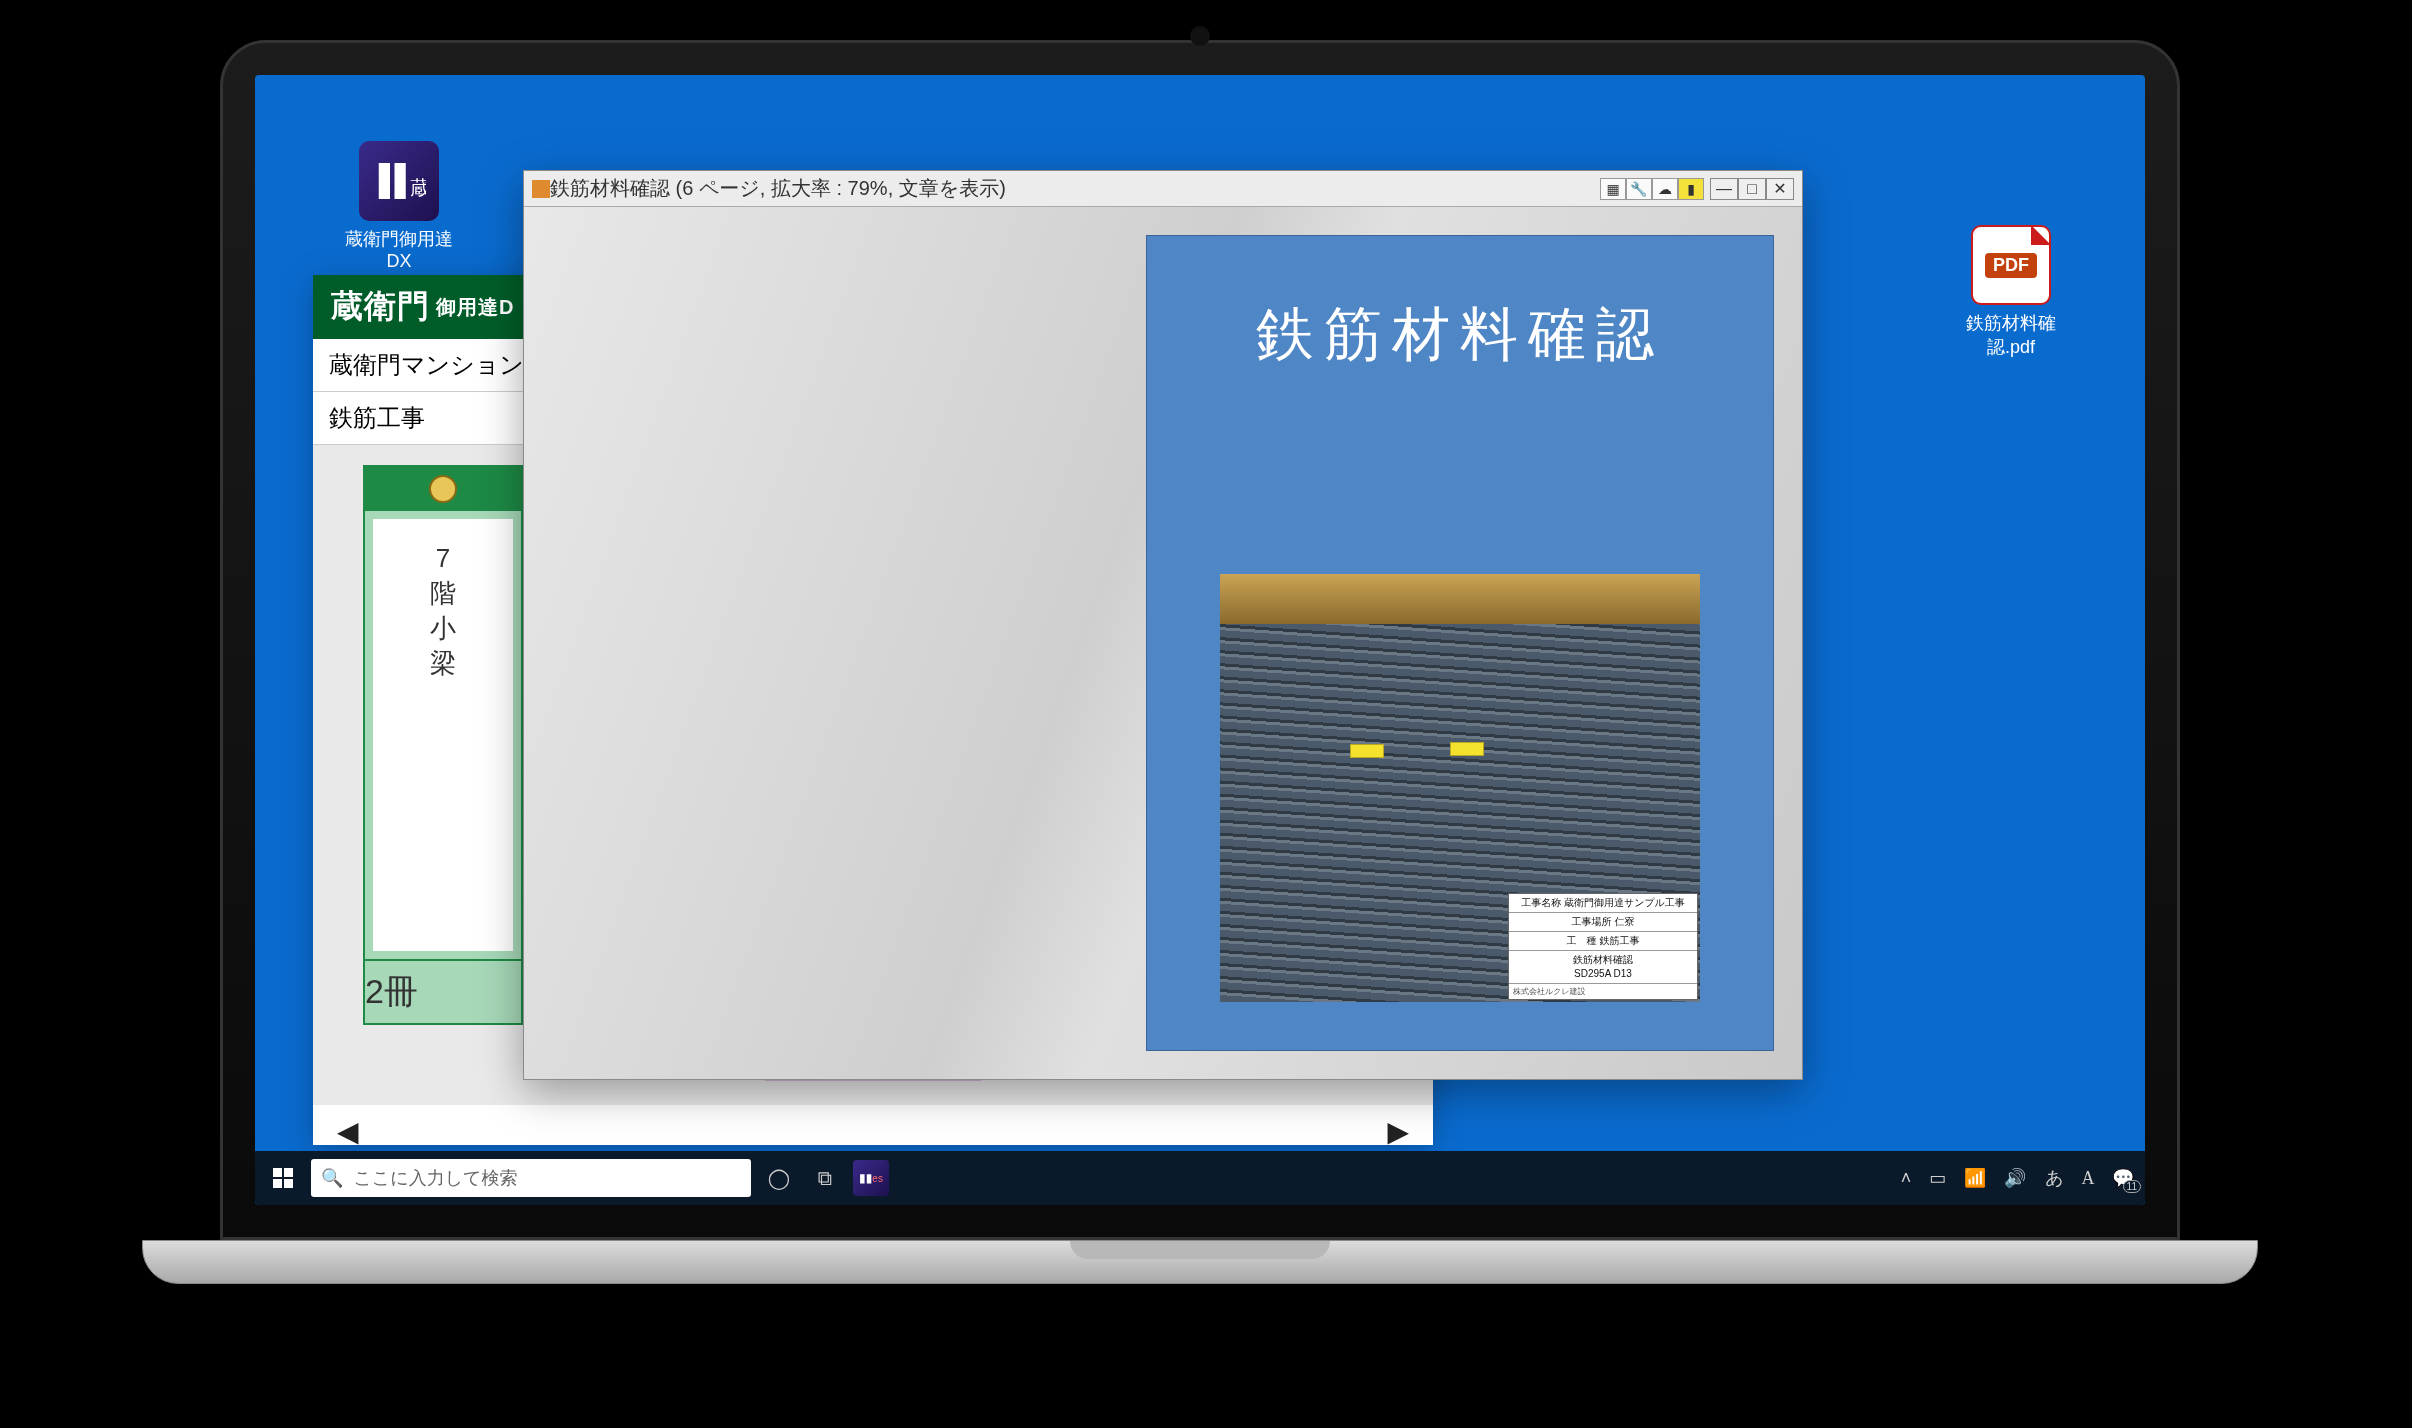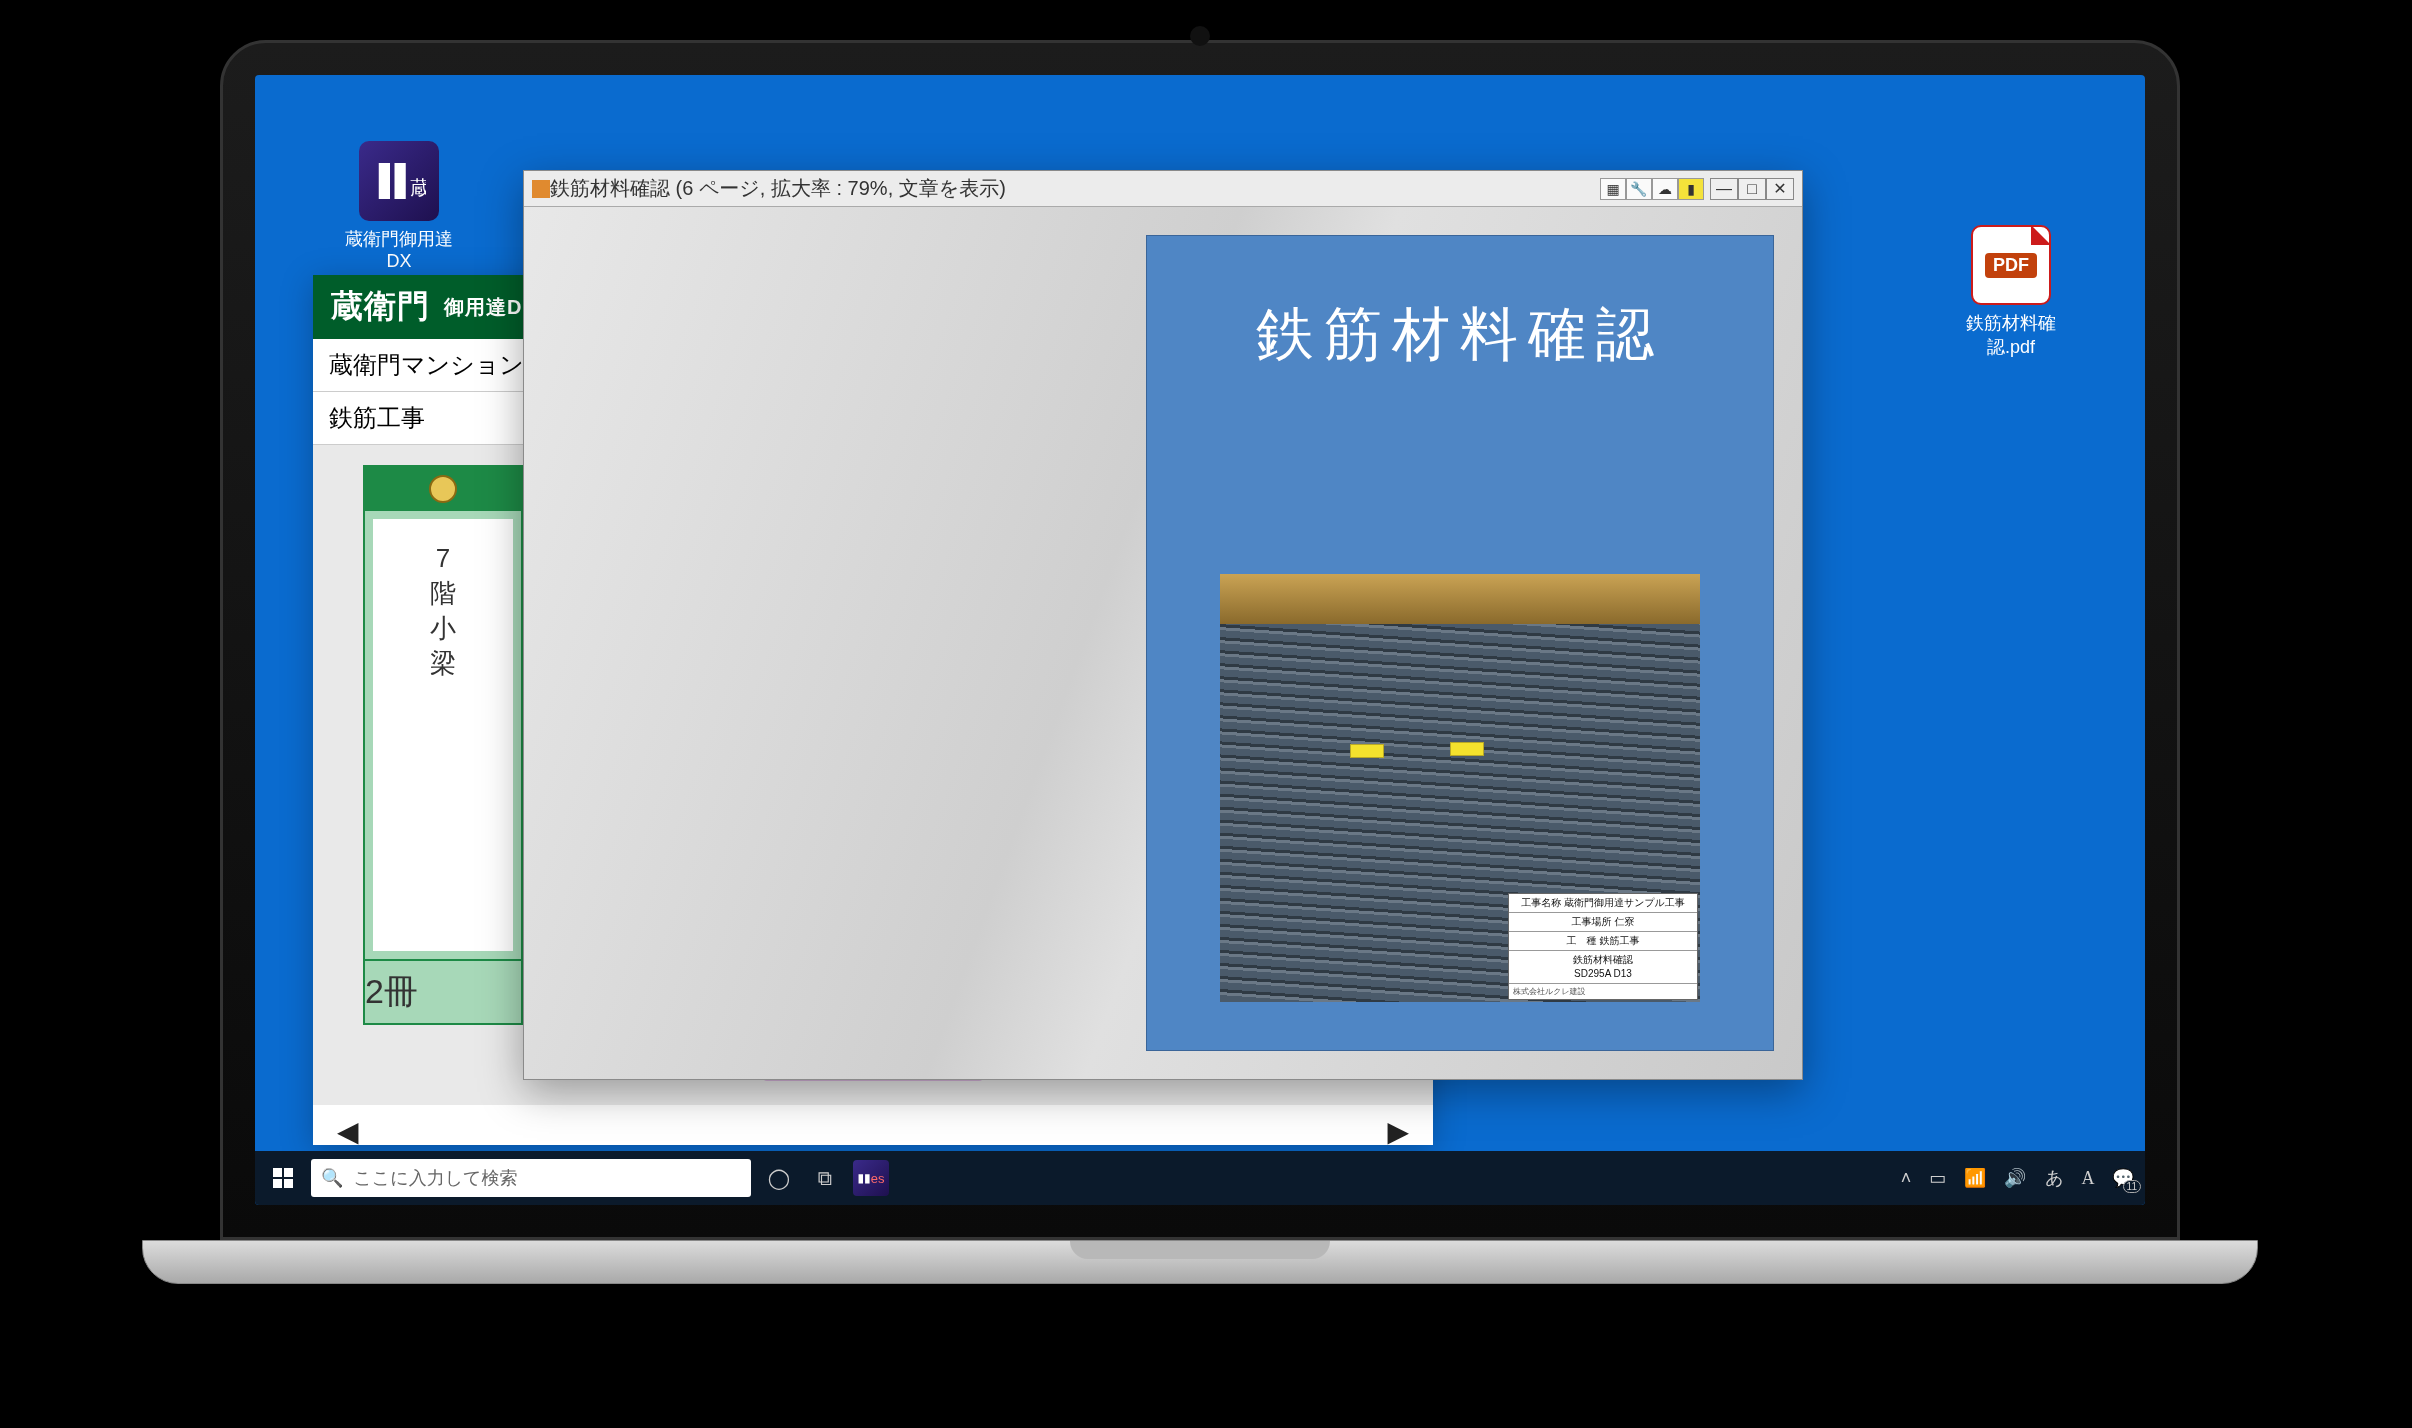--- a/index.html
+++ b/index.html
@@ -95,21 +95,21 @@
   }
   .bg-app-title {
     background: #005d2a;
     color: #fff;
     font-size: 32px;
     font-weight: bold;
     padding: 10px 18px;
     display: flex; align-items: center;
     gap: 6px; letter-spacing: 1px;
   }
-  .bg-app-title .sub { font-size: 20px; margin-left: 8px; }
+  .bg-app-title .sub { font-size: 20px; }
   .bg-app-row {
     background: #fff;
     font-size: 24px;
     padding: 10px 16px;
     border-bottom: 1px solid #ccc;
     display:flex; justify-content: space-between; align-items:center;
   }
   .lock-ic { color:#e0a800; }
   .shelf {
     flex: 1;
@@ -238,21 +238,21 @@
     background:#fff;
     border-radius:3px;
     display:flex; align-items:center;
     padding:0 10px;
     gap:10px;
     color:#666;
     font-size:18px;
   }
   .tb-item { width:36px; height:36px; display:flex; align-items:center; justify-content:center; cursor:pointer; font-size:20px; color:#ccc;}
   .tb-pinned { width:36px; height:36px; background: linear-gradient(135deg,#3a2a8a,#1e104f); border-radius:4px; display:flex; align-items:center; justify-content:center; font-size:12px; color:#fff; cursor:pointer;}
-  .tb-pinned .s{font-size:13px;color:#ff6b6b;}
+  .tb-pinned .s{font-size:10px;color:#ff6b6b;}
   .tb-spacer{flex:1;}
   .tray { display:flex; align-items:center; gap:18px; font-size:18px; color:#cfcfcf; }
   .tray .badge{position:relative;}
   .tray .badge .n{position:absolute; bottom:-4px; right:-6px; font-size:10px; background:#0b1a2b; border:1px solid #aaa; border-radius:8px; padding:0 3px;}
 </style>
 </head>
 <body>
 
 <div class="laptop">
   <div class="bezel">

